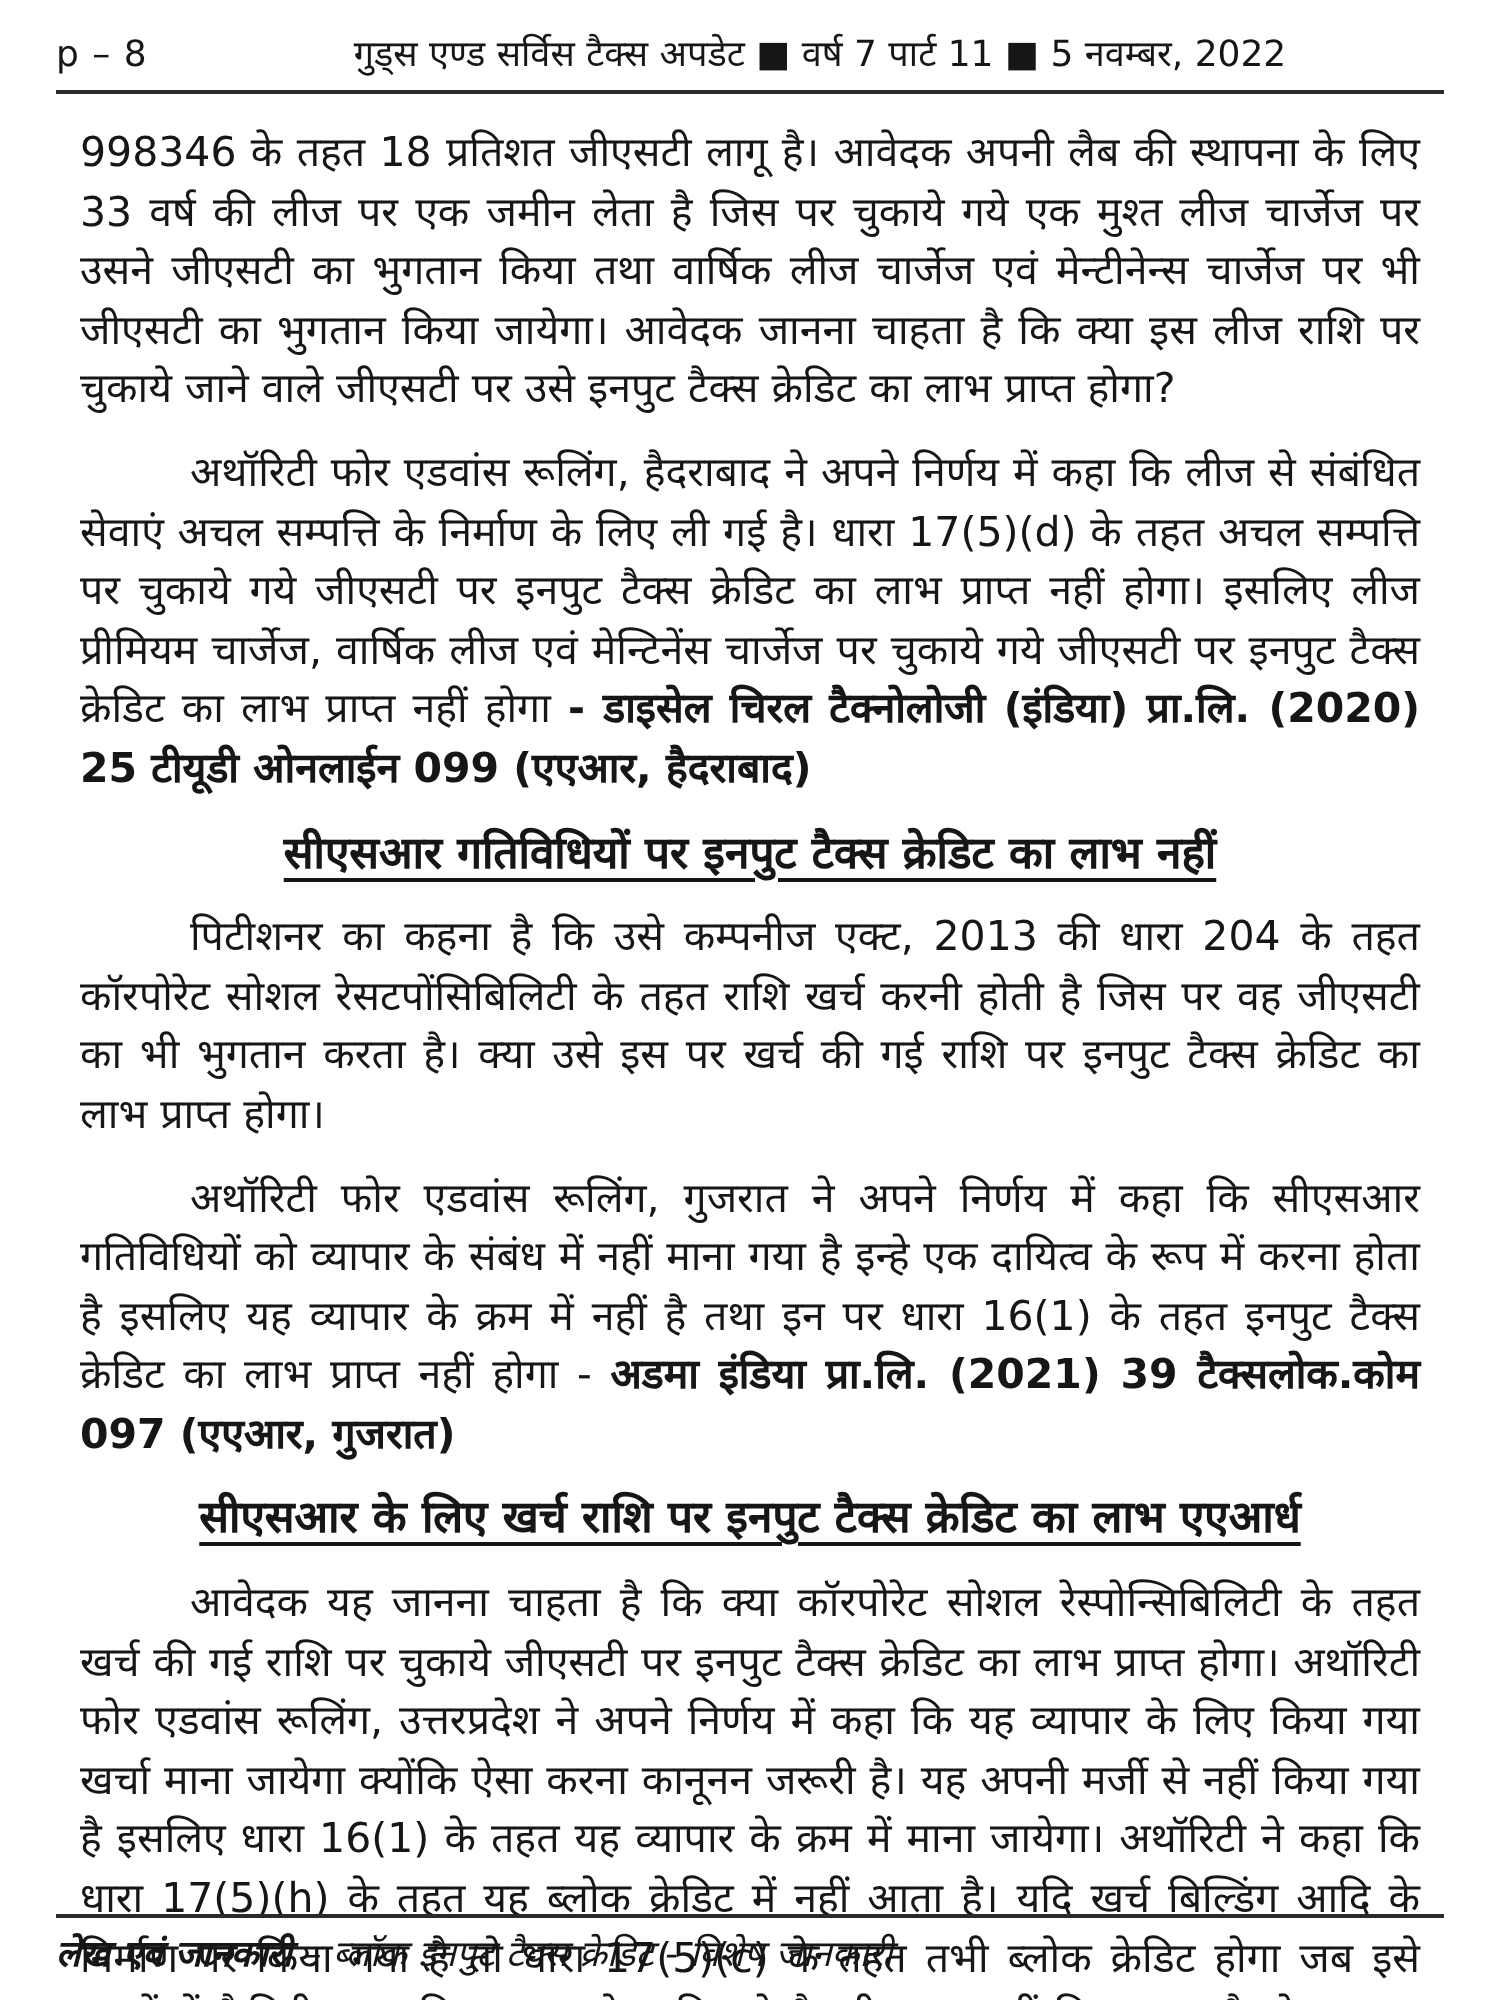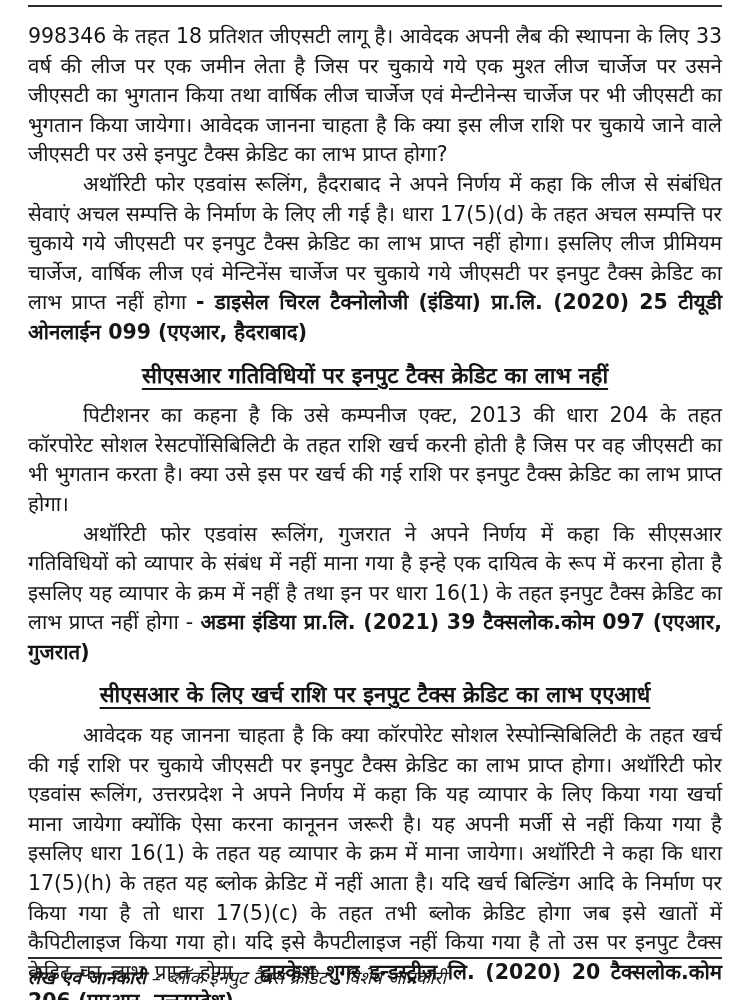--- a/index.html
+++ b/index.html
@@ -45,21 +45,21 @@
     margin: 5px 0 0 0;
   }
   
   .body-copy {
     margin-top: 15px;
     font-size: 20.5px;
     line-height: 29.6px;
     text-align: justify;
   }
   .body-copy p {
-    margin: 0;
+    margin: 12px;
   }
   .para-indent {
     text-indent: 55px;
   }
   .citation {
     font-weight: bold;
   }
   .section-heading {
     font-size: 22px;
     font-weight: bold;
@@ -93,20 +93,24 @@
     font-weight: bold;
     text-align: right;
   }
 </style>
 </head>
 <body>
 
 <div class="page">
   <div class="page-inner">
 
+    <div class="header-row">
+      <span class="page-num">p – 8</span>
+      <span class="header-title">गुड्स एण्ड सर्विस टैक्स अपडेट ■ वर्ष 7 पार्ट 11 ■ 5 नवम्बर, 2022</span>
+    </div>
     <hr class="header-rule">
 
     <div class="body-copy">
 
       <p>
         <span>998346 के तहत 18 प्रतिशत जीएसटी लागू है। आवेदक अपनी लैब की स्थापना के लिए 33 वर्ष की लीज पर एक जमीन लेता है जिस पर चुकाये गये एक मुश्त लीज चार्जेज पर उसने जीएसटी का भुगतान किया तथा वार्षिक लीज चार्जेज एवं मेन्टीनेन्स चार्जेज पर भी जीएसटी का भुगतान किया जायेगा। आवेदक जानना चाहता है कि क्या इस लीज राशि पर चुकाये जाने वाले जीएसटी पर उसे इनपुट टैक्स क्रेडिट का लाभ प्राप्त होगा?</span>
       </p>
 
       <p class="para-indent">
         <span>अथॉरिटी फोर एडवांस रूलिंग, हैदराबाद ने अपने निर्णय में कहा कि लीज से संबंधित सेवाएं अचल सम्पत्ति के निर्माण के लिए ली गई है। धारा 17(5)(d) के तहत अचल सम्पत्ति पर चुकाये गये जीएसटी पर इनपुट टैक्स क्रेडिट का लाभ प्राप्त नहीं होगा। इसलिए लीज प्रीमियम चार्जेज, वार्षिक लीज एवं मेन्टिनेंस चार्जेज पर चुकाये गये जीएसटी पर इनपुट टैक्स क्रेडिट का लाभ प्राप्त नहीं होगा </span><span class="citation">- डाइसेल चिरल टैक्नोलोजी (इंडिया) प्रा.लि. (2020) 25 टीयूडी ओनलाईन 099 (एएआर, हैदराबाद)</span>

